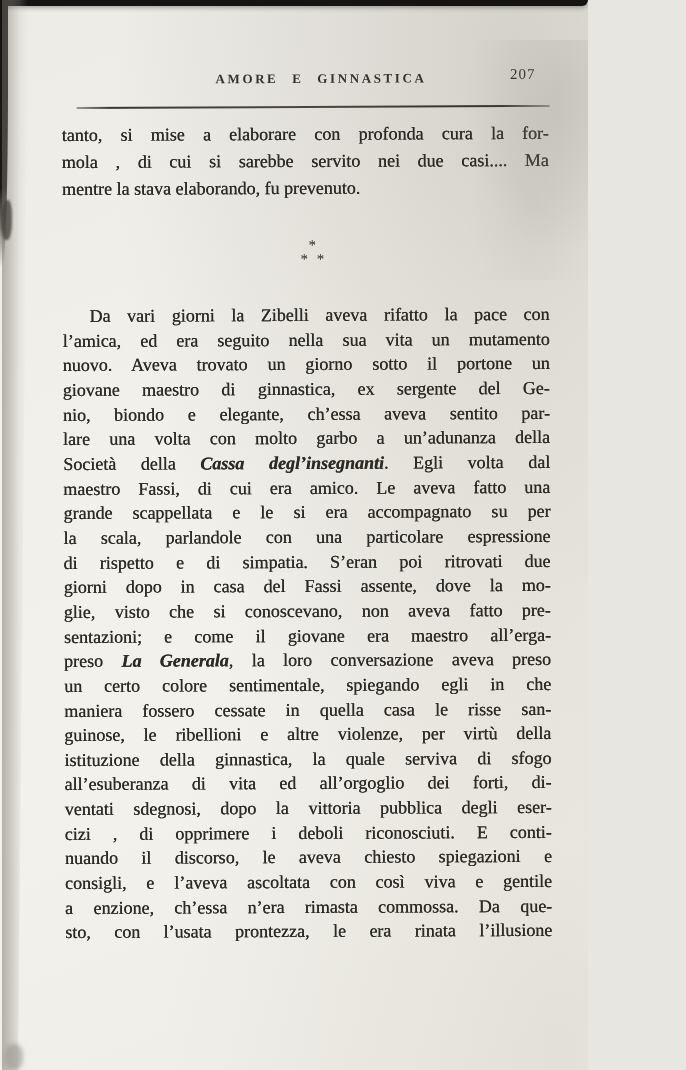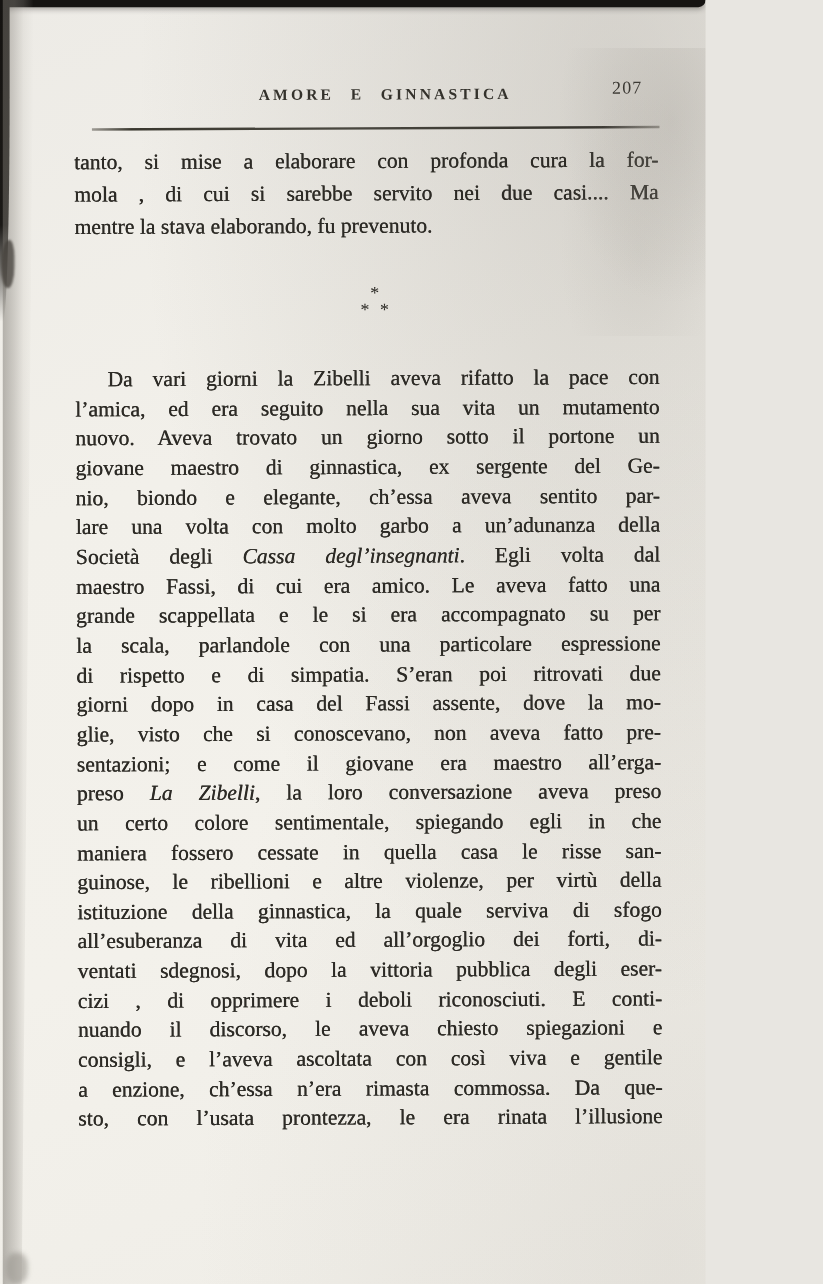--- a/index.html
+++ b/index.html
@@ -36,21 +36,21 @@
     transform:translateX(16px);color:#34322c;}
   .rh-num{position:absolute;right:13px;top:-4px;font-size:15px;letter-spacing:1px;color:#2c2a25;}
   .rule{position:absolute;left:78px;top:106px;width:473px;height:2px;
     background:linear-gradient(90deg,rgba(90,87,79,0.55),#3a382f 7%,#4a4840 45%,#32302a 90%,rgba(90,87,79,0.6));}
   .para{position:absolute;left:63px;width:487px;font-size:18px;text-shadow:0.25px 0 0 currentColor;}
   .p1{top:121px;line-height:27px;}
   .p2{top:303px;line-height:24.65px;}
   .line{text-align:justify;text-align-last:justify;}
   .line.no-just{text-align-last:left;}
   .line.indent{text-indent:27px;}
-  .it{font-style:italic;}
+  .it{font-style:italic;font-weight:bold;}
   .asterism{position:absolute;top:238px;left:280px;width:66px;text-align:center;
     font-size:15px;line-height:14px;color:#2d2b26;}
   .ast-bottom{word-spacing:5px;}
 </style>
 </head>
 <body>
 
 <div class="scan" style="--ink: #2d2b26; --paper: #f1efe9;">
 
   <div class="content">
@@ -73,29 +73,29 @@
       <div class="ast-bottom">* *</div>
     </div>
 
     <div class="para p2" id="para2">
         <div class="line indent"><span>Da vari giorni la Zibelli aveva rifatto la pace con</span></div>
         <div class="line"><span>l’amica, ed era seguito nella sua vita un mutamento</span></div>
         <div class="line"><span>nuovo. Aveva trovato un giorno sotto il portone un</span></div>
         <div class="line"><span>giovane maestro di ginnastica, ex sergente del Ge-</span></div>
         <div class="line"><span>nio, biondo e elegante, ch’essa aveva sentito par-</span></div>
         <div class="line"><span>lare una volta con molto garbo a un’adunanza della</span></div>
-        <div class="line"><span>Società degli </span><span class="it">Cassa degl’insegnanti</span><span>. Egli volta dal</span></div>
+        <div class="line"><span>Società della </span><span class="it">Cassa degl’insegnanti</span><span>. Egli volta dal</span></div>
         <div class="line"><span>maestro Fassi, di cui era amico. Le aveva fatto una</span></div>
         <div class="line"><span>grande scappellata e le si era accompagnato su per</span></div>
         <div class="line"><span>la scala, parlandole con una particolare espressione</span></div>
         <div class="line"><span>di rispetto e di simpatia. S’eran poi ritrovati due</span></div>
         <div class="line"><span>giorni dopo in casa del Fassi assente, dove la mo-</span></div>
         <div class="line"><span>glie, visto che si conoscevano, non aveva fatto pre-</span></div>
         <div class="line"><span>sentazioni; e come il giovane era maestro all’erga-</span></div>
-        <div class="line"><span>preso </span><span class="it">La Zibelli</span><span>, la loro conversazione aveva preso</span></div>
+        <div class="line"><span>preso </span><span class="it">La Generala</span><span>, la loro conversazione aveva preso</span></div>
         <div class="line"><span>un certo colore sentimentale, spiegando egli in che</span></div>
         <div class="line"><span>maniera fossero cessate in quella casa le risse san-</span></div>
         <div class="line"><span>guinose, le ribellioni e altre violenze, per virtù della</span></div>
         <div class="line"><span>istituzione della ginnastica, la quale serviva di sfogo</span></div>
         <div class="line"><span>all’esuberanza di vita ed all’orgoglio dei forti, di-</span></div>
         <div class="line"><span>ventati sdegnosi, dopo la vittoria pubblica degli eser-</span></div>
         <div class="line"><span>cizi , di opprimere i deboli riconosciuti. E conti-</span></div>
         <div class="line"><span>nuando il discorso, le aveva chiesto spiegazioni e</span></div>
         <div class="line"><span>consigli, e l’aveva ascoltata con così viva e gentile</span></div>
         <div class="line"><span>a enzione, ch’essa n’era rimasta commossa. Da que-</span></div>

